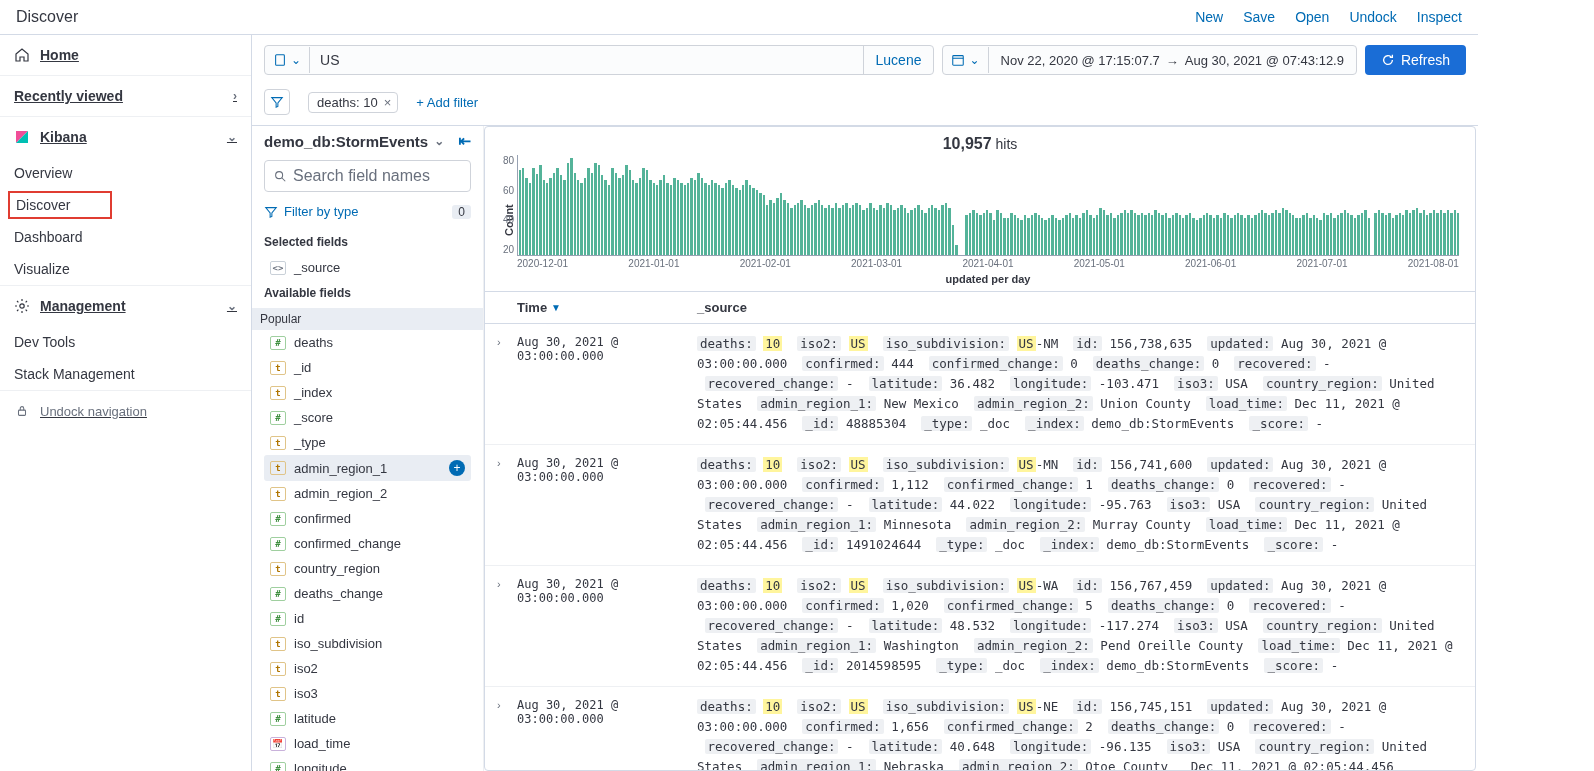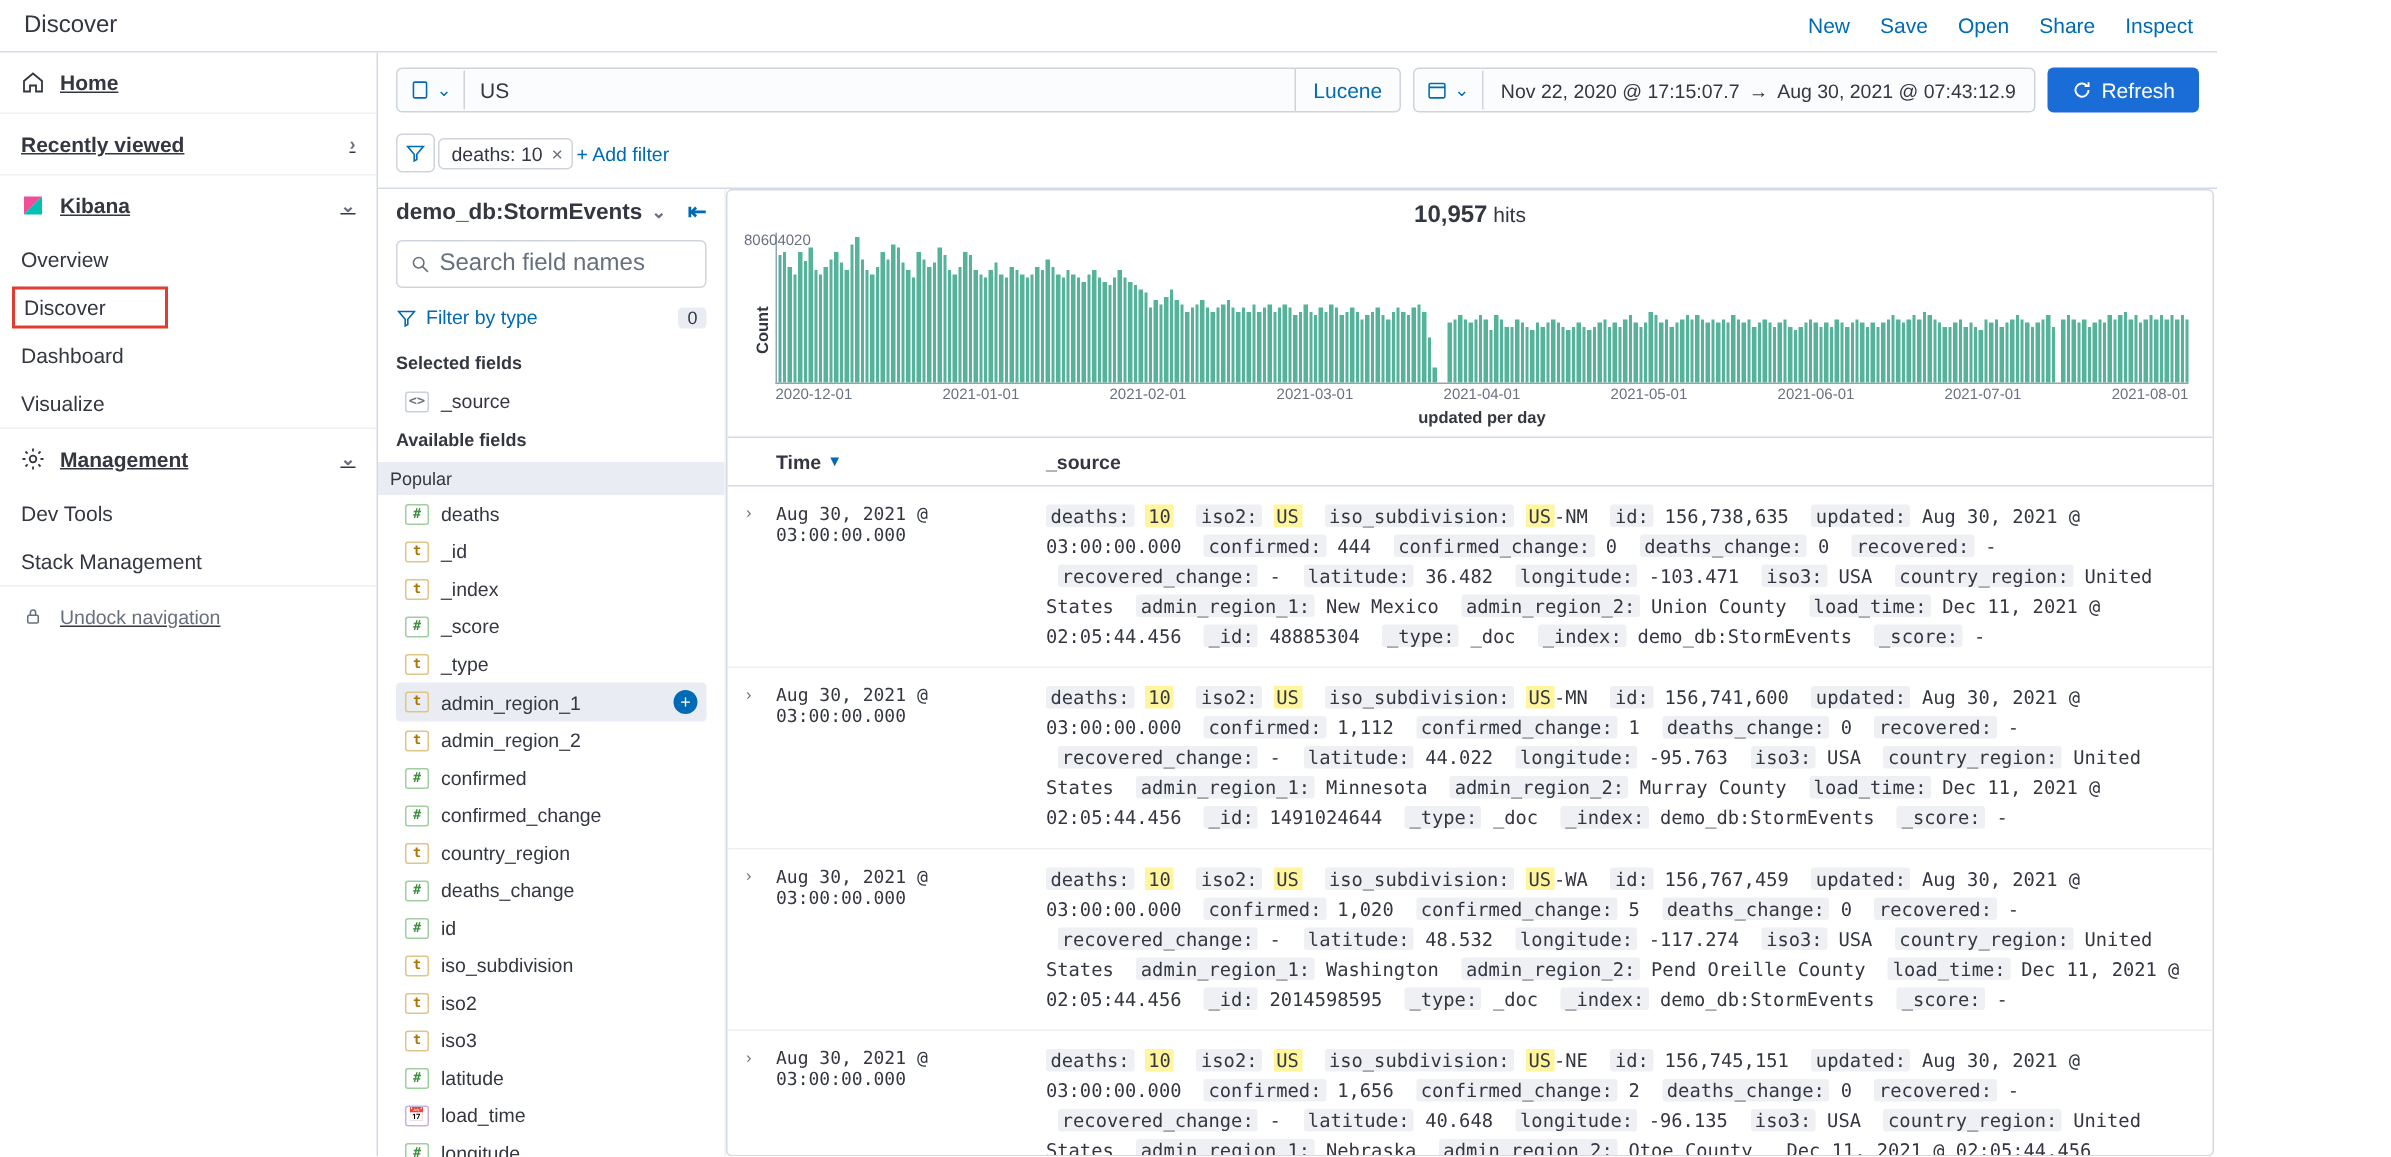--- a/index.html
+++ b/index.html
@@ -30,21 +30,21 @@
 .qb-icon { padding: 6px 8px; display: flex; align-items: center; gap: 4px; border-right: 1px solid #cfd3da; color: #006bb4; }
 .qb-input { flex: 1; display: flex; align-items: center; padding: 0 10px; font-size: 14px; min-width: 0; }
 .qb-lang { padding: 6px 12px; border-left: 1px solid #cfd3da; color: #006bb4; font-size: 14px; display: flex; align-items: center; }
 .qb-query { flex: 1; }
 .qb-date { }
 .qb-date .date-txt { padding: 0 12px; font-size: 13px; display: flex; align-items: center; gap: 6px; }
 .refresh-btn { background: #07c; color: #fff; border: none; border-radius: 4px; padding: 0 16px; display: flex; align-items: center; gap: 6px; font-size: 14px; cursor: pointer; }
 .refresh-btn { background: #1a73e8; }
 .refresh-btn { background: #0071c2; }
 
-.filterbar { display: flex; align-items: center; gap: 2px; padding: 4px 12px 10px 12px; border-bottom: 1px solid #d3dae6; }
+.filterbar { display: flex; align-items: center; gap: 18px; padding: 4px 12px 10px 12px; border-bottom: 1px solid #d3dae6; }
 .filter-pill { display: flex; align-items: center; gap: 6px; border: 1px solid #cfd3da; border-radius: 4px; padding: 2px 6px 2px 8px; font-size: 13px; background: #fff; }
 .filter-pill .x { cursor: pointer; color: #69707d; }
 .add-filter { color: #006bb4; font-size: 13px; cursor: pointer; }
 .filter-icon-btn { width: 26px; height: 26px; border: 1px solid #cfd3da; border-radius: 4px; display: flex; align-items: center; justify-content: center; color: #006bb4; cursor: pointer; background: #fff; }
 
 .content { display: flex; flex: 1; overflow: hidden; }
 
 
 .fields { width: 232px; padding: 0 12px; overflow-y: auto; border-right: 1px solid #eef0f3; }
 .fields-header { display: flex; align-items: center; gap: 6px; font-weight: 700; font-size: 15px; padding: 6px 0 10px 0; }
@@ -71,21 +71,21 @@
 .interval-select { border: 1px solid #cfd3da; border-radius: 4px; padding: 4px 28px 4px 10px; font-size: 13px; position: relative; display: inline-flex; align-items: center; cursor: pointer; }
 .interval-select::after { content: "⌄"; position: absolute; right: 8px; color: #69707d; }
 
 .chart-wrap { padding: 0 16px 6px 16px; }
 .chart { display: flex; height: 130px; }
 .ylab { writing-mode: vertical-rl; transform: rotate(180deg); font-size: 11px; font-weight: 600; text-align: center; padding: 0 2px; }
 .chart-body { flex: 1; display: flex; flex-direction: column; }
 .chart-canvas { flex: 1; position: relative; border-left: 1px solid #98a2b3; border-bottom: 1px solid #98a2b3; }
 .bars { position: absolute; inset: 0; display: flex; align-items: flex-end; gap: 0; }
 .bar { flex: 1; background: #54b399; margin: 0 0.5px; }
-.yticks { position: absolute; left: -22px; top: 0; bottom: 0; display: flex; justify-content: space-between; font-size: 10px; color: #69707d; text-align: right; width: 18px; }
+.yticks { position: absolute; left: -22px; top: 0; bottom: 0; display: flex; flex-direction: column; justify-content: space-between; font-size: 10px; color: #69707d; text-align: right; width: 18px; }
 .xticks { display: flex; justify-content: space-between; font-size: 10px; color: #69707d; padding: 2px 0 0 0; }
 .xlab { text-align: center; font-size: 11px; font-weight: 600; padding-top: 4px; }
 
 .doc-table { flex: 1; overflow-y: auto; border-top: 1px solid #d3dae6; }
 .doc-head { display: flex; padding: 8px 12px; font-size: 13px; font-weight: 700; border-bottom: 1px solid #d3dae6; }
 .col-exp { width: 20px; }
 .col-time { width: 180px; display: flex; align-items: center; gap: 4px; cursor: pointer; }
 .col-time .sort { color: #006bb4; font-size: 10px; }
 .col-src { flex: 1; }
 .doc-row { display: flex; padding: 10px 12px; border-bottom: 1px solid #eef0f3; font-size: 12.5px; }
@@ -101,21 +101,21 @@
 <body>
 
 <div class="app">
 
   <div class="topbar">
     <div class="topbar-title">Discover</div>
     <div class="topbar-links" id="top-links">
         <a>New</a>
         <a>Save</a>
         <a>Open</a>
-        <a>Share</a>
+        <a>Undock</a>
         <a>Inspect</a>
       </div>
   </div>
 
   <div class="body">
 
     <div class="leftnav">
       <div class="nav-section">
         <div class="nav-header">
           <div class="left">

